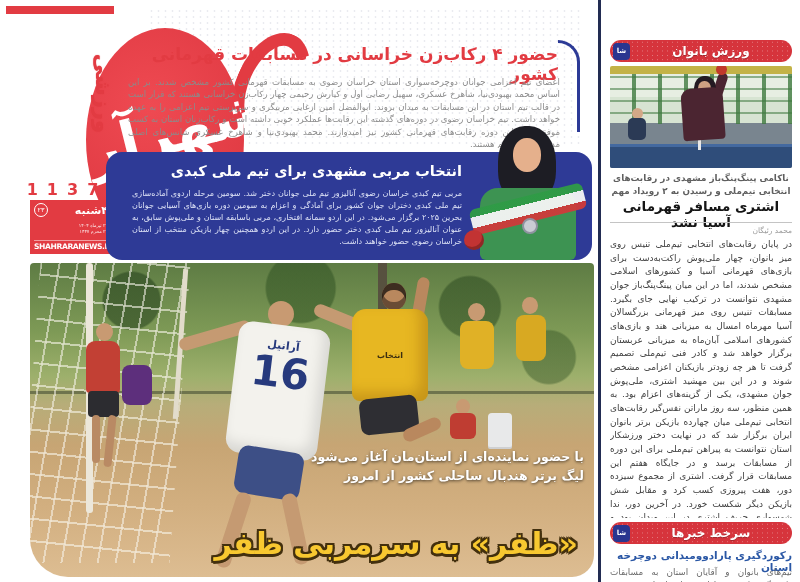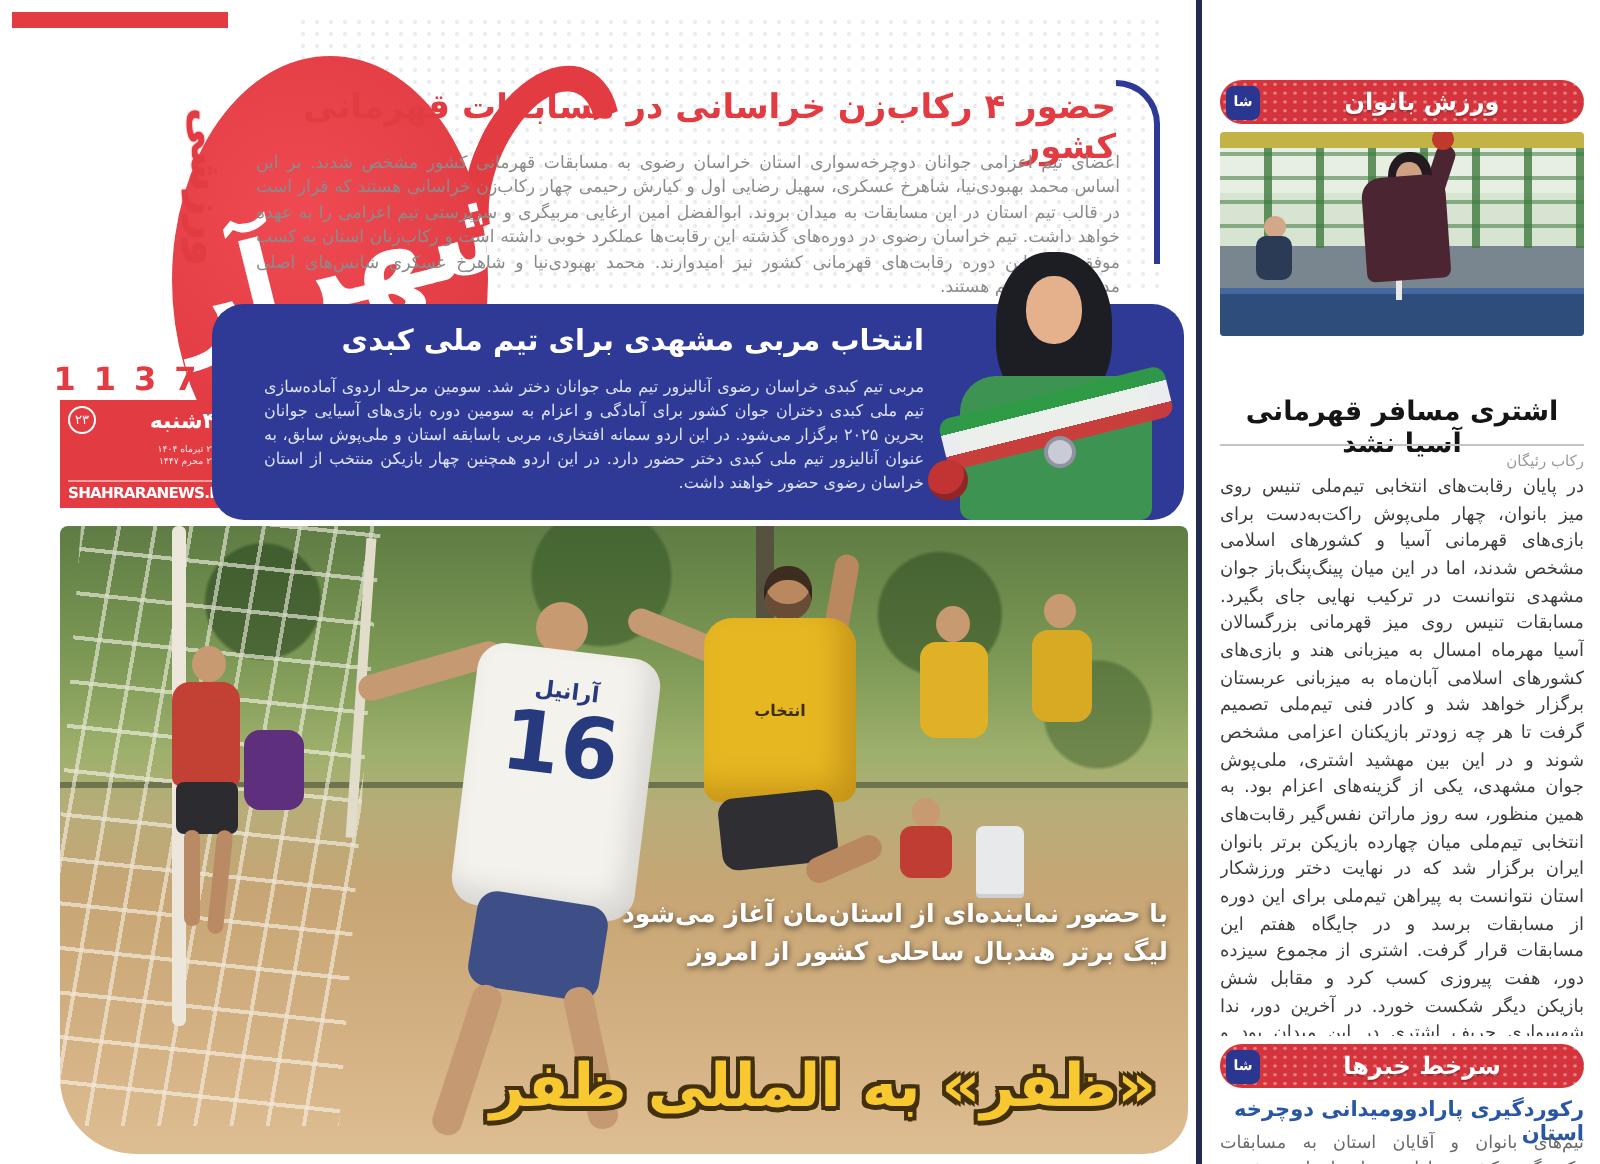--- a/index.html
+++ b/index.html
@@ -230,21 +230,21 @@
     <div class="abs far-yellow1"></div>
     <div class="abs p-head far-yellow2-head"></div>
     <div class="abs far-yellow2"></div>
     <div class="abs p-head sit-red-head"></div>
     <div class="abs sit-red"></div>
     <div class="abs chair"></div>
     <div class="abs photo-caption rtl">
       <div>با حضور نماینده‌ای از استان‌مان آغاز می‌شود</div>
       <div>لیگ برتر هندبال ساحلی کشور از امروز</div>
     </div>
-    <div class="abs photo-headline rtl">«ظفر» به المللی ظفر</div>
+    <div class="abs photo-headline rtl">«ظفر» به سرمربی ظفر</div>
   </div>
 
   <div class="abs divider"></div>
 
   <div class="band band1">
     <span class="band-logo">شا</span>
     <span class="band-label rtl">ورزش بانوان</span>
   </div>
 
   <div class="abs tt-photo">
@@ -253,23 +253,24 @@
     <div class="abs tt-net"></div>
     <div class="abs tt-person2-head"></div>
     <div class="abs tt-person2"></div>
     <div class="abs tt-arm"></div>
     <div class="abs tt-paddle"></div>
     <div class="abs tt-hijab"></div>
     <div class="abs tt-face"></div>
     <div class="abs tt-player"></div>
   </div>
 
+  <div class="abs sb-subtitle rtl">ناکامی پینگ‌پنگ‌باز مشهدی در رقابت‌های انتخابی تیم‌ملی و رسیدن به ۲ رویداد مهم</div>
   <div class="abs sb-headline rtl">اشتری مسافر قهرمانی آسیا نشد</div>
   <div class="abs sb-rule"></div>
-  <div class="abs sb-byline rtl">رکاب رئیگان</div>
+  <div class="abs sb-byline rtl">محمد رئیگان</div>
   <div class="abs sb-body rtl">در پایان رقابت‌های انتخابی تیم‌ملی تنیس روی میز بانوان، چهار ملی‌پوش راکت‌به‌دست برای بازی‌های قهرمانی آسیا و کشورهای اسلامی مشخص شدند، اما در این میان پینگ‌پنگ‌باز جوان مشهدی نتوانست در ترکیب نهایی جای بگیرد. مسابقات تنیس روی میز قهرمانی بزرگسالان آسیا مهرماه امسال به میزبانی هند و بازی‌های کشورهای اسلامی آبان‌ماه به میزبانی عربستان برگزار خواهد شد و کادر فنی تیم‌ملی تصمیم گرفت تا هر چه زودتر بازیکنان اعزامی مشخص شوند و در این بین مهشید اشتری، ملی‌پوش جوان مشهدی، یکی از گزینه‌های اعزام بود. به همین منظور، سه روز ماراتن نفس‌گیر رقابت‌های انتخابی تیم‌ملی میان چهارده بازیکن برتر بانوان ایران برگزار شد که در نهایت دختر ورزشکار استان نتوانست به پیراهن تیم‌ملی برای این دوره از مسابقات برسد و در جایگاه هفتم این مسابقات قرار گرفت. اشتری از مجموع سیزده دور، هفت پیروزی کسب کرد و مقابل شش بازیکن دیگر شکست خورد. در آخرین دور، ندا شهسواری حریف اشتری در این میدان بود و کاپیتان تیم‌ملی ۲ بر ۱ از سد اشتری عبور کرد. در نهایت شهسواری با کسب ۲۱ امتیاز قهرمان شد، شیما صفایی با بیست امتیاز نایب‌قهرمان شد، ستایش ایلوخانی با نوزده امتیاز در جایگاه سوم قرار گرفت و فاطمه یاری با هجده امتیاز در مکان چهارم ایستاد. قرار است سه بازیکن برتر مسابقات انتخابی تیم‌ملی بانوان در مسابقات بازی‌های کشورهای اسلامی پیراهن تیم‌ملی را بر تن کنند و چهار بازیکن نخست نیز در بازی‌های قهرمانی آسیا ترکیب تیم‌ملی را تشکیل خواهند داد. اگر فدراسیون برای حضور پنجمین بازیکن در رقابت‌های قهرمانی آسیا به جمع‌بندی برسد، نفر پنجم رقابت‌های انتخابی یعنی صبا سرمچی با هفده امتیاز در بازی‌های قهرمانی آسیا شرکت خواهد کرد و به این مناسبت ورزشکار مشهدی فعلاً به مسابقات بین‌المللی اعزام نخواهد شد. سیما لیموچی، سرمربی جدید تیم‌ملی بانوان، از نزدیک نظاره‌گر رقابت‌های انتخابی بود و عملکرد چهارده بازیکن برتر کشورمان را زیر نظر داشت. حمیده ایرانمنش که سال‌ها هدایت تیم‌ملی را بر عهده داشت، در ابتدای هفته خداحافظی‌اش با تیم‌ملی را در صفحه مجازی خود اعلام کرد.</div>
 
   <div class="band band2">
     <span class="band-logo">شا</span>
     <span class="band-label rtl">سرخط خبرها</span>
   </div>
   <div class="abs sb-subhead2 rtl">رکوردگیری پارادوومیدانی دوچرخه استان</div>
   <div class="abs sb-body2 rtl">تیم‌های بانوان و آقایان استان به مسابقات رکوردگیری کشوری پارادوومیدانی اعزام می‌شوند.</div>
 
 </div>

